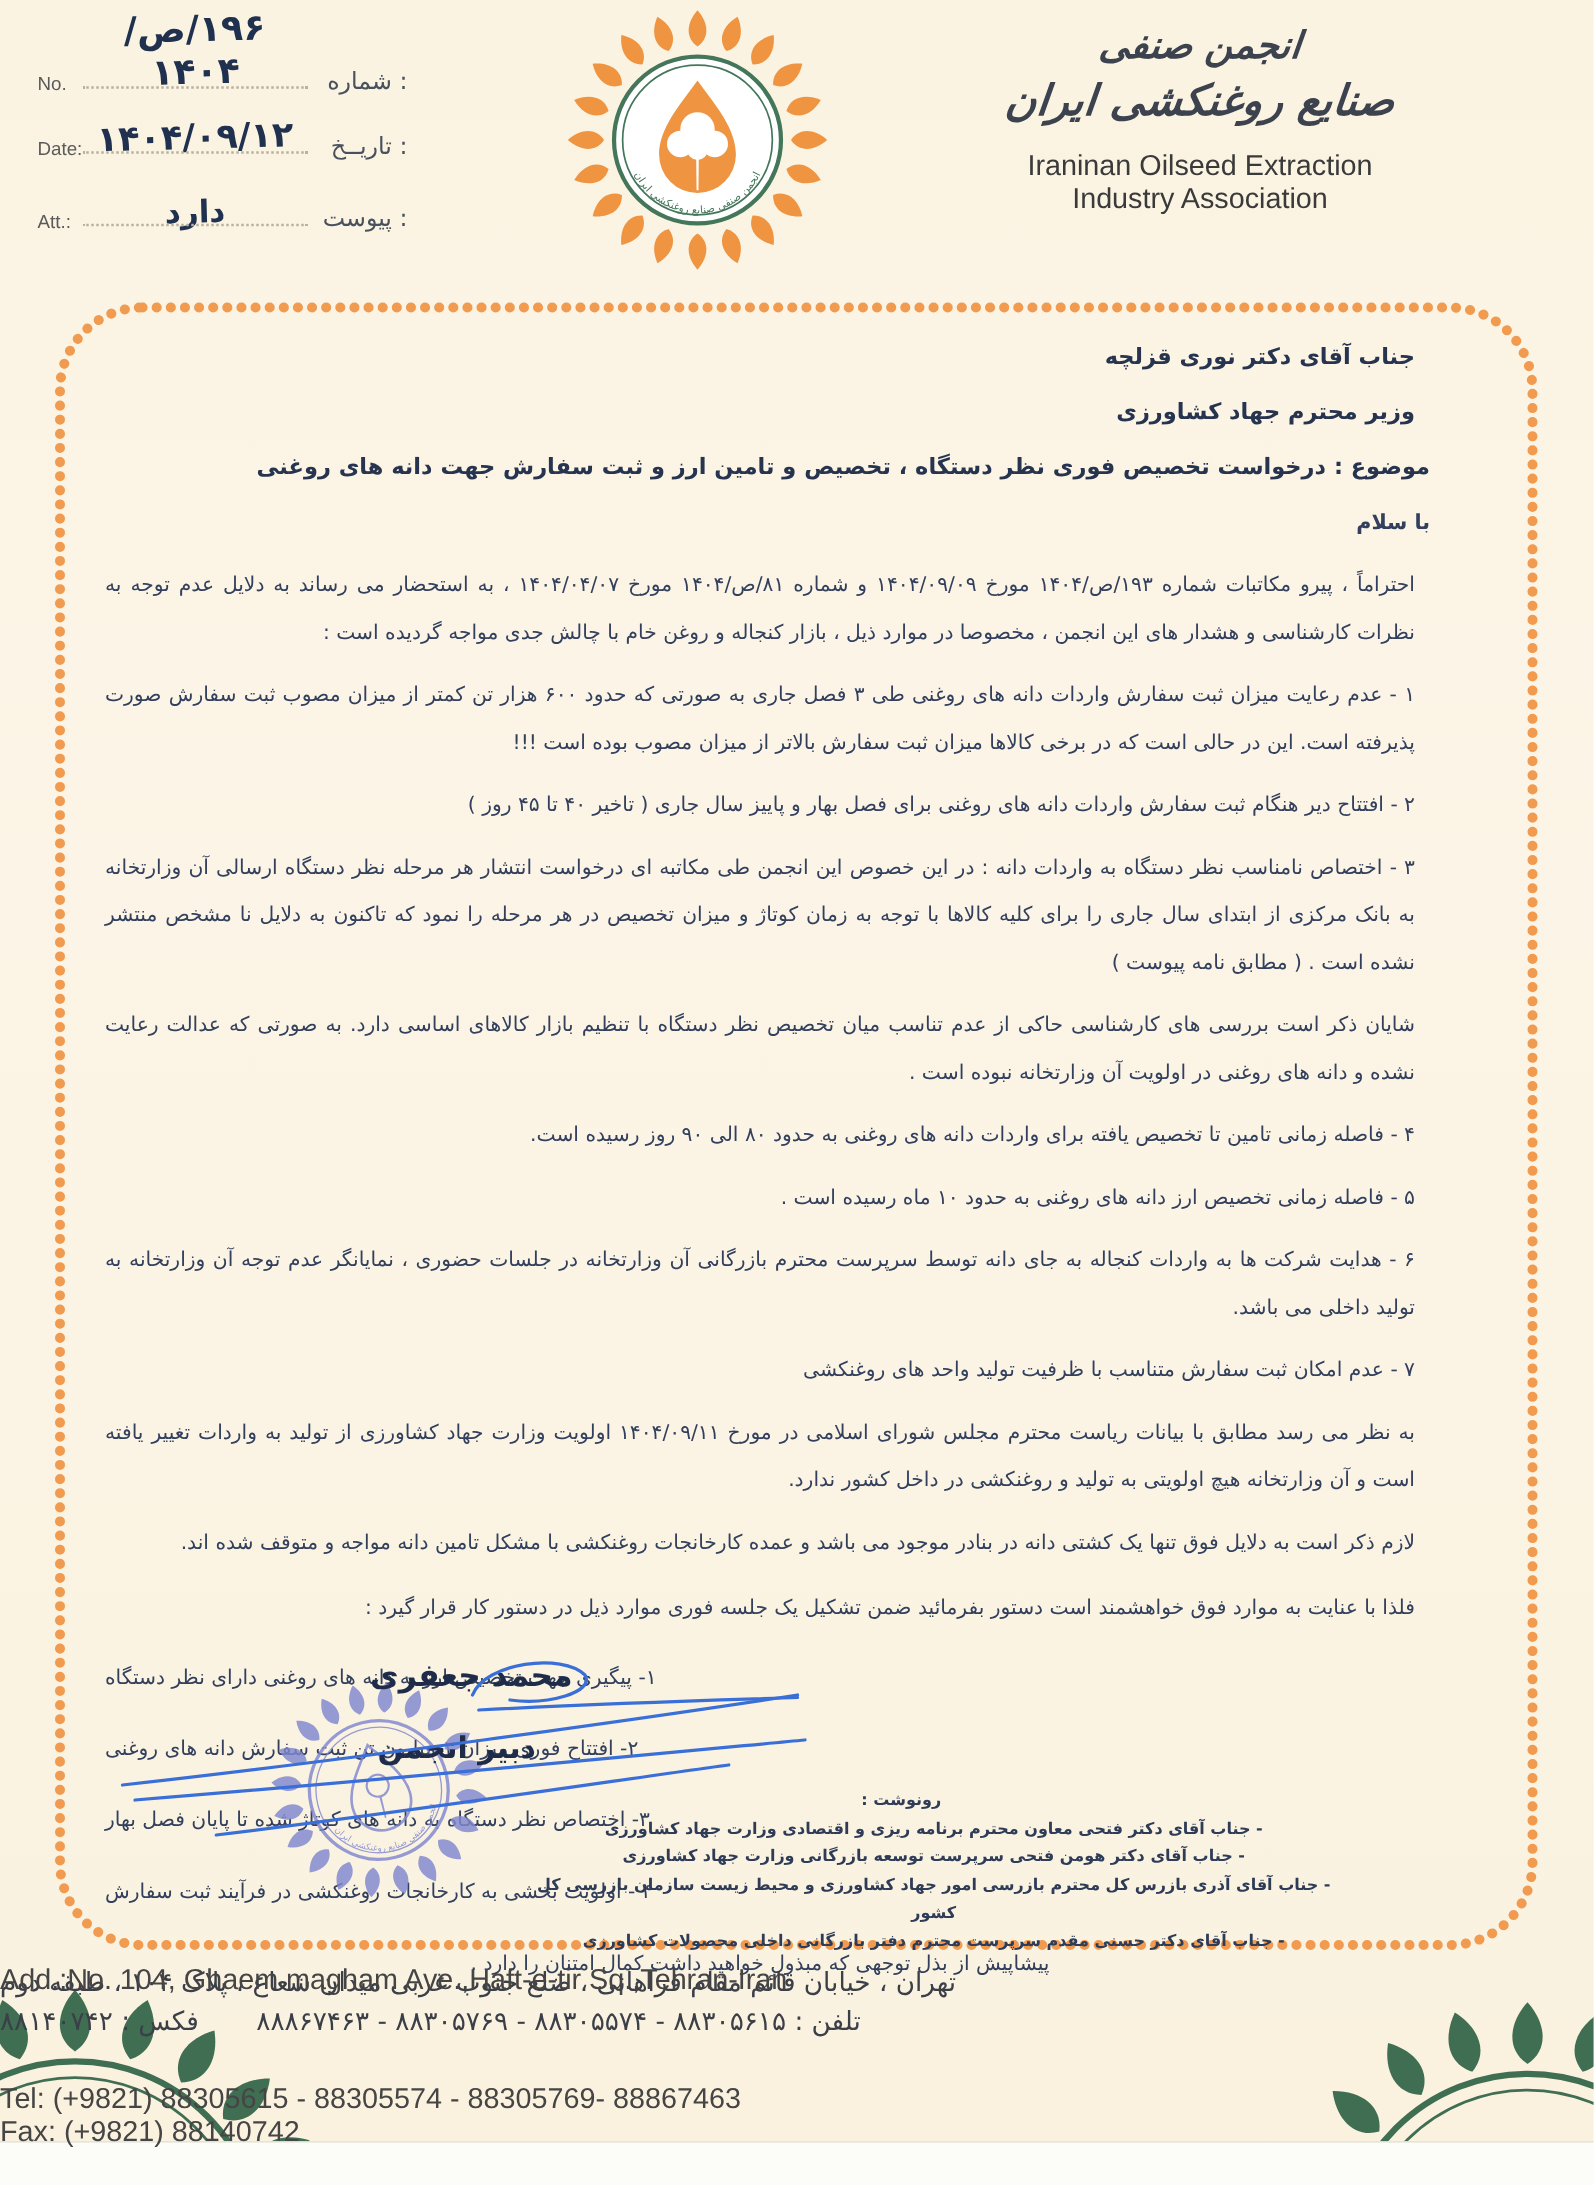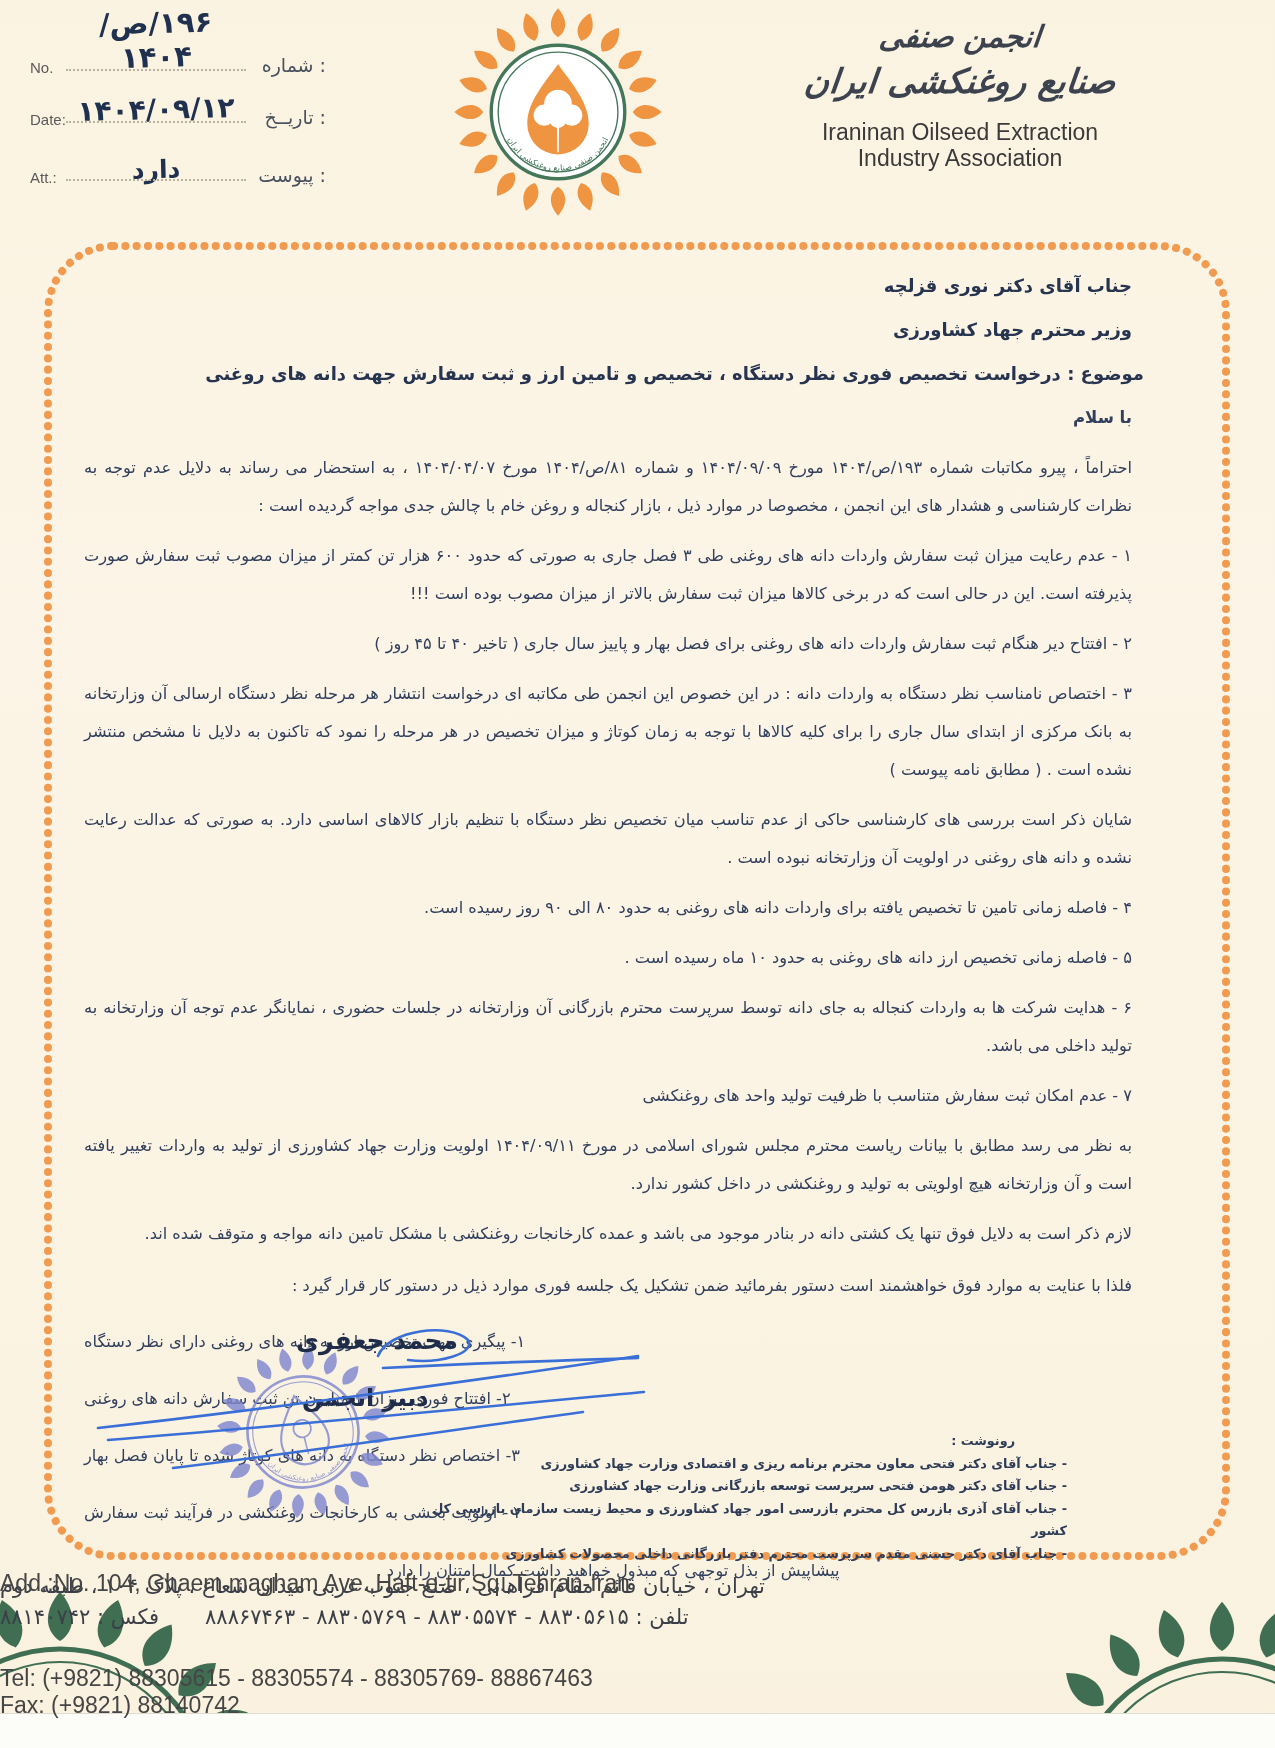--- a/index.html
+++ b/index.html
@@ -25,33 +25,33 @@
   .org .fa2{font-size:34px;line-height:1.25;margin-top:4px;}
   .org .en{margin-top:18px;font-family:"Liberation Sans",sans-serif;font-size:23px;line-height:1.12;color:#3a3a3a;}
   
   .border-svg{position:absolute;left:42px;top:240px;width:1190px;height:1322px;z-index:1;}
   
   .body-text{position:absolute;left:72px;top:260px;width:1072px;direction:rtl;z-index:2;
              color:#32405d;font-size:16.2px;text-align:justify;}
   .body-text p{margin:12px;line-height:38px;}
   .recip{font-weight:bold;font-size:18px;color:#263450;line-height:1.55 !important;margin-bottom:16px !important;}
   .subject{font-weight:bold;font-size:18px;color:#263450;margin:16px 0 10px !important;line-height:1.6 !important;}
-  .salut{font-weight:bold;font-size:16.5px;margin:6px 12px 4px !important;}
+  .salut{font-weight:bold;font-size:16.5px;margin:6px 0 4px !important;}
   .center-line{text-align:right;line-height:42px !important;}
   .request{text-align:left;line-height:45px !important;}
   .closing{text-align:center !important;line-height:48px !important;margin-top:2px !important;}
   
   .stamp{position:absolute;left:215px;top:1344px;width:176px;height:176px;opacity:.82;
          transform:rotate(-14deg);z-index:3;}
   .sig-name{position:absolute;left:296px;top:1326px;font-size:25px;font-weight:bold;color:#1f2c49;direction:rtl;z-index:4;}
   .sig-title{position:absolute;left:302px;top:1384px;font-size:24px;font-weight:bold;color:#1f2c49;direction:rtl;z-index:4;}
   .ink{position:absolute;left:78px;top:1316px;width:570px;height:180px;z-index:5;}
   
   .cc{position:absolute;right:208px;top:1430px;width:640px;direction:rtl;z-index:2;
-      color:#2e3c58;font-size:12.8px;font-weight:bold;line-height:22.5px;text-align:right;}
+      color:#2e3c58;font-size:12.8px;font-weight:bold;line-height:22.5px;text-align:center;}
   .cc .cc-label{margin-right:52px;}
   
   .f-line{position:absolute;left:0;width:100%;text-align:left;z-index:7;}
   .fa-addr{top:1574px;font-size:21px;color:#3b3f48;direction:rtl;}
   .fa-phone{top:1605px;font-size:21px;color:#3b3f48;direction:rtl;}
   .fa-phone .gap{display:inline-block;width:46px;}
   .en-addr{top:1570px;font-size:23px;color:#454545;font-family:"Liberation Sans",sans-serif;}
   .en-tel{top:1665px;font-size:23px;color:#454545;font-family:"Liberation Sans",sans-serif;}
   .en-fax{top:1692px;font-size:23px;color:#454545;font-family:"Liberation Sans",sans-serif;}
   

